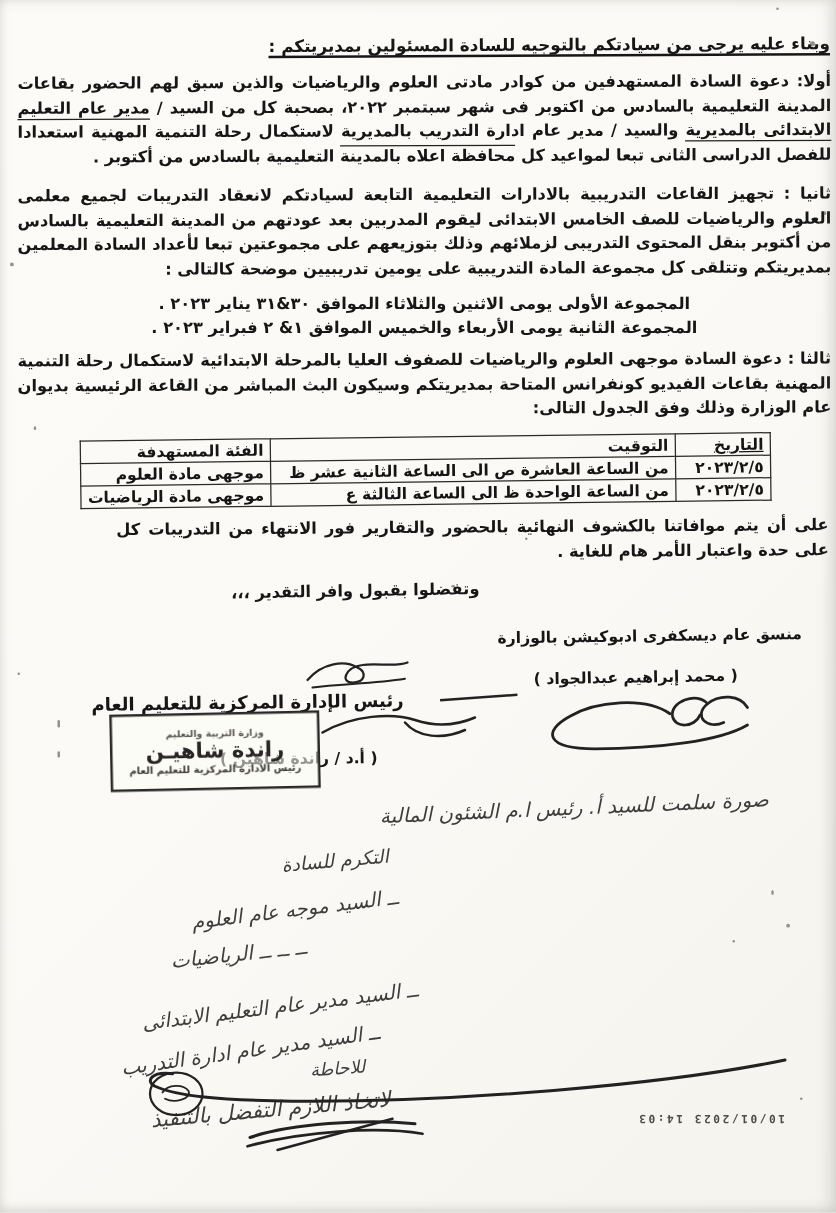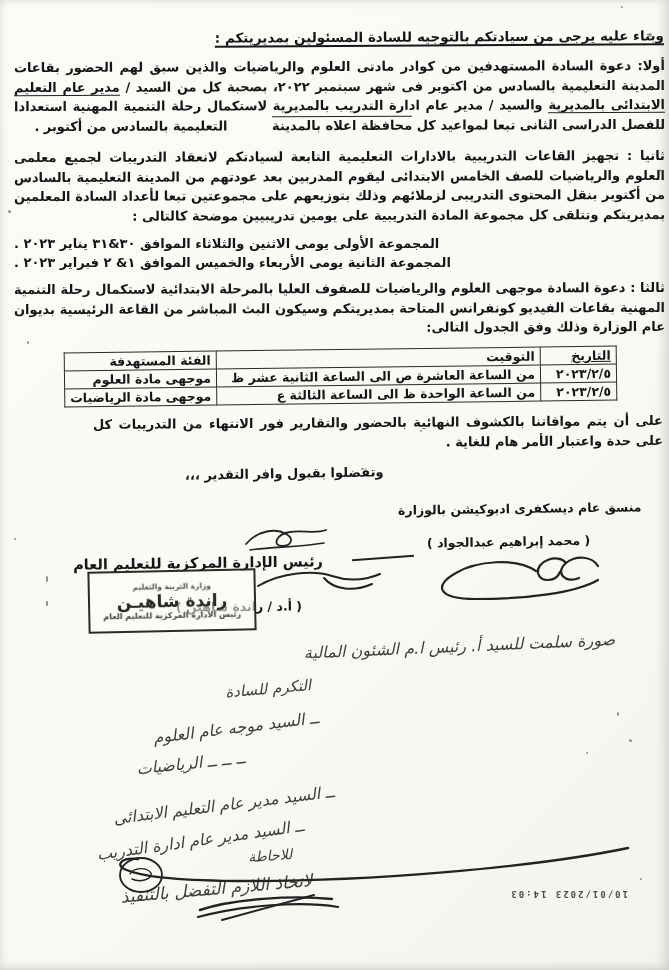--- a/index.html
+++ b/index.html
@@ -22,22 +22,22 @@
   .para{
     font-size:13px;line-height:19.5px;font-weight:700;
     text-align:justify;text-align-last:right;
     letter-spacing:.1px;
   }
   .heading{
     font-size:13.5px;font-weight:700;white-space:nowrap;
     text-decoration:underline;text-decoration-thickness:1.6px;text-underline-offset:3px;
   }
   .u{border-bottom:1.6px solid #222;}
-  .o{border-top:1.6px solid #222;padding-top:1px;margin-left:40px;}
-  .groupline{font-size:13px;line-height:19.5px;font-weight:700;text-align:left;}
+  .o{border-top:1.6px solid #222;padding-top:1px;}
+  .groupline{font-size:13px;line-height:19.5px;font-weight:700;text-align:center;}
   table.sched{
     border-collapse:collapse;direction:rtl;
     font-size:12.5px;font-weight:700;color:#151515;
   }
   table.sched td,table.sched th{
     border:1.6px solid #2a2a2a;padding:0 5px;height:17px;
     white-space:nowrap;font-weight:700;text-align:right;
   }
   .closing{font-size:13px;font-weight:700;white-space:nowrap;}
   .sigtitle{font-size:12.5px;font-weight:700;white-space:nowrap;}

